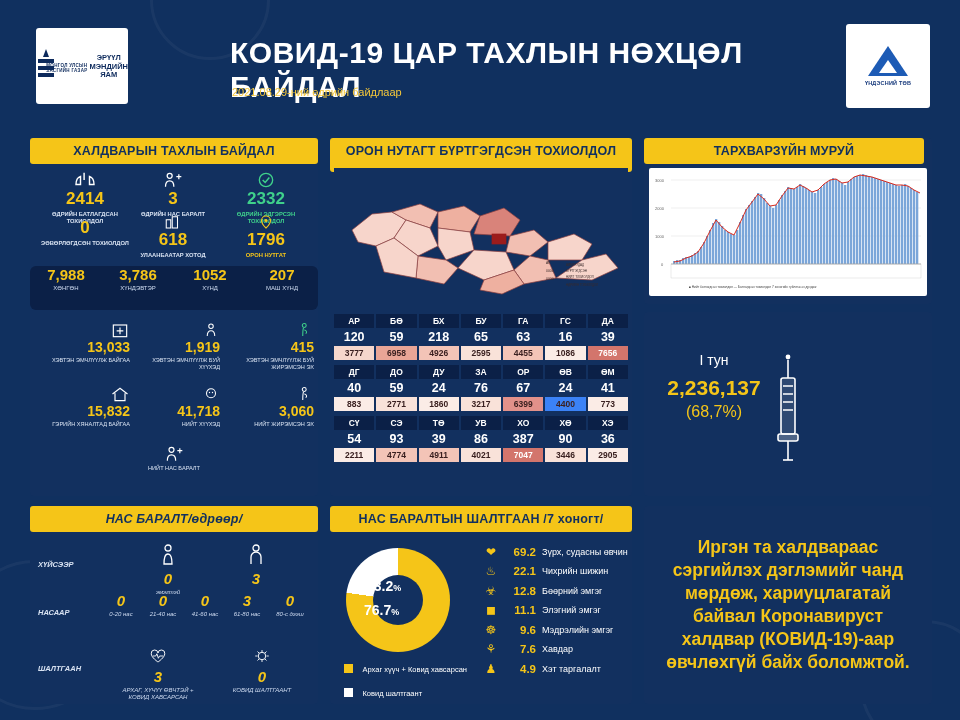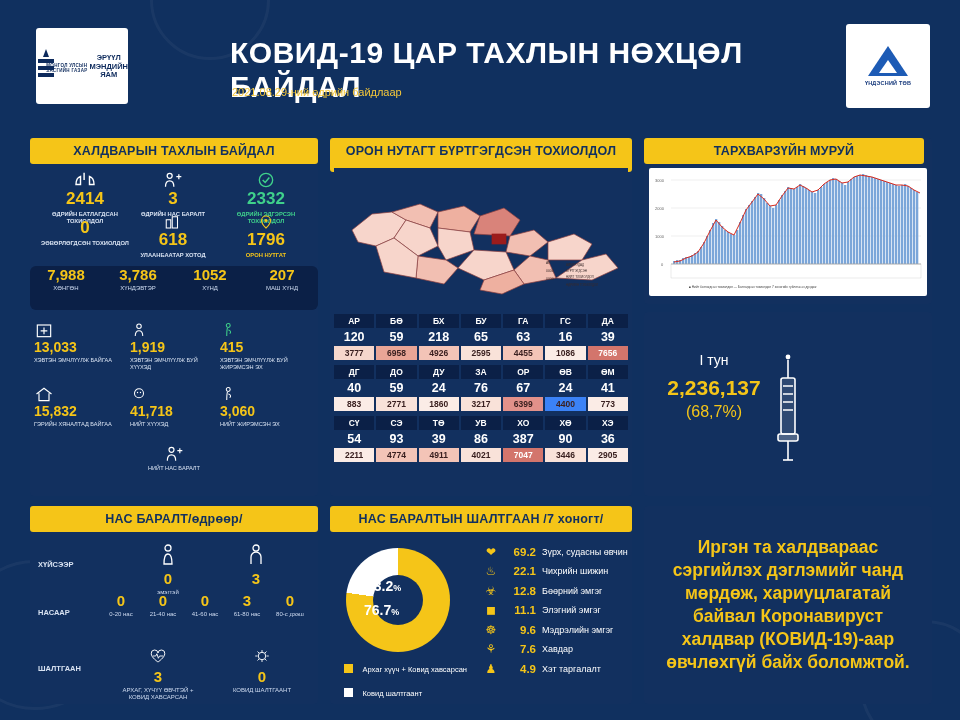--- a/index.html
+++ b/index.html
@@ -70,21 +70,21 @@
 
   .darkband {
     position:absolute; left:0; top:128px; width:288px; height:44px;
     background:#0b2047; border-radius:6px; display:flex; align-items:flex-start;
   }
   .db-cell { flex:1; text-align:center; }
   .db-num { color:#f5c518; font-weight:bold; font-size:15px; }
   .db-lab { font-size:6px; color:#cddaf0; margin-top:2px; }
 
   .midrow { position:absolute; left:0; top:182px; width:288px; height:58px; }
-  .mr-cell { position:absolute; text-align:left; }
+  .mr-cell { position:absolute; text-align:right; }
   .mr-num { color:#f5c518; font-size:14px; font-weight:bold; }
   .mr-lab { font-size:5.6px; color:#d8e2f2; line-height:1.25; margin-top:2px; }
 
   .lowrow { position:absolute; left:0; top:246px; width:288px; height:58px; }
   .lastrow { position:absolute; left:0; top:306px; width:288px; text-align:center; }
 
   
   #map-panel { left:330px; top:138px; width:302px; height:358px; background:#12305f; }
   #map-title { position:absolute; left:0; top:0; width:302px; height:34px; line-height:26px; }
   .mapbox { position:absolute; left:4px; top:30px; width:294px; height:140px; background:#12305f; }
@@ -104,21 +104,21 @@
   
   #vac-panel { left:644px; top:312px; width:288px; height:184px; background:#12305f; }
   #vac-title { position:absolute; left:0; top:0; width:288px; height:26px; line-height:26px; }
   .vac-body { position:absolute; left:0; top:34px; width:288px; height:148px; }
   .vac-col { position:absolute; top:6px; width:128px; text-align:center; }
   .vac-h { color:#fff; font-size:14px; margin-bottom:8px; }
   .vac-n { color:#f5c518; font-size:21px; font-weight:bold; }
   .vac-p { color:#f5c518; font-size:16px; margin-top:3px; }
 
   
-  #death-panel { left:30px; top:506px; width:288px; height:198px; background:#12305f; }
+  #death-panel { left:30px; top:506px; width:288px; height:198px; background:#12305f;font-style:italic; }
   #death-title { position:absolute; left:0; top:0; width:288px; height:26px; line-height:26px; }
   .drow { position:absolute; left:0; width:288px; }
   .drow-lab { position:absolute; left:8px; font-size:7.5px; color:#d8e2f2; font-weight:bold; }
   .dnum { color:#f5c518; font-weight:bold; font-size:15px; text-align:center; }
   .dsub { color:#cddaf0; font-size:6px; text-align:center; margin-top:2px; line-height:1.2;}
 
   
   #cause-panel { left:330px; top:506px; width:302px; height:198px; background:#12305f; }
   #cause-title { position:absolute; left:0; top:0; width:302px; height:26px; line-height:26px; }
   .donut { position:absolute; left:16px; top:42px; width:104px; height:104px; border-radius:50%;

